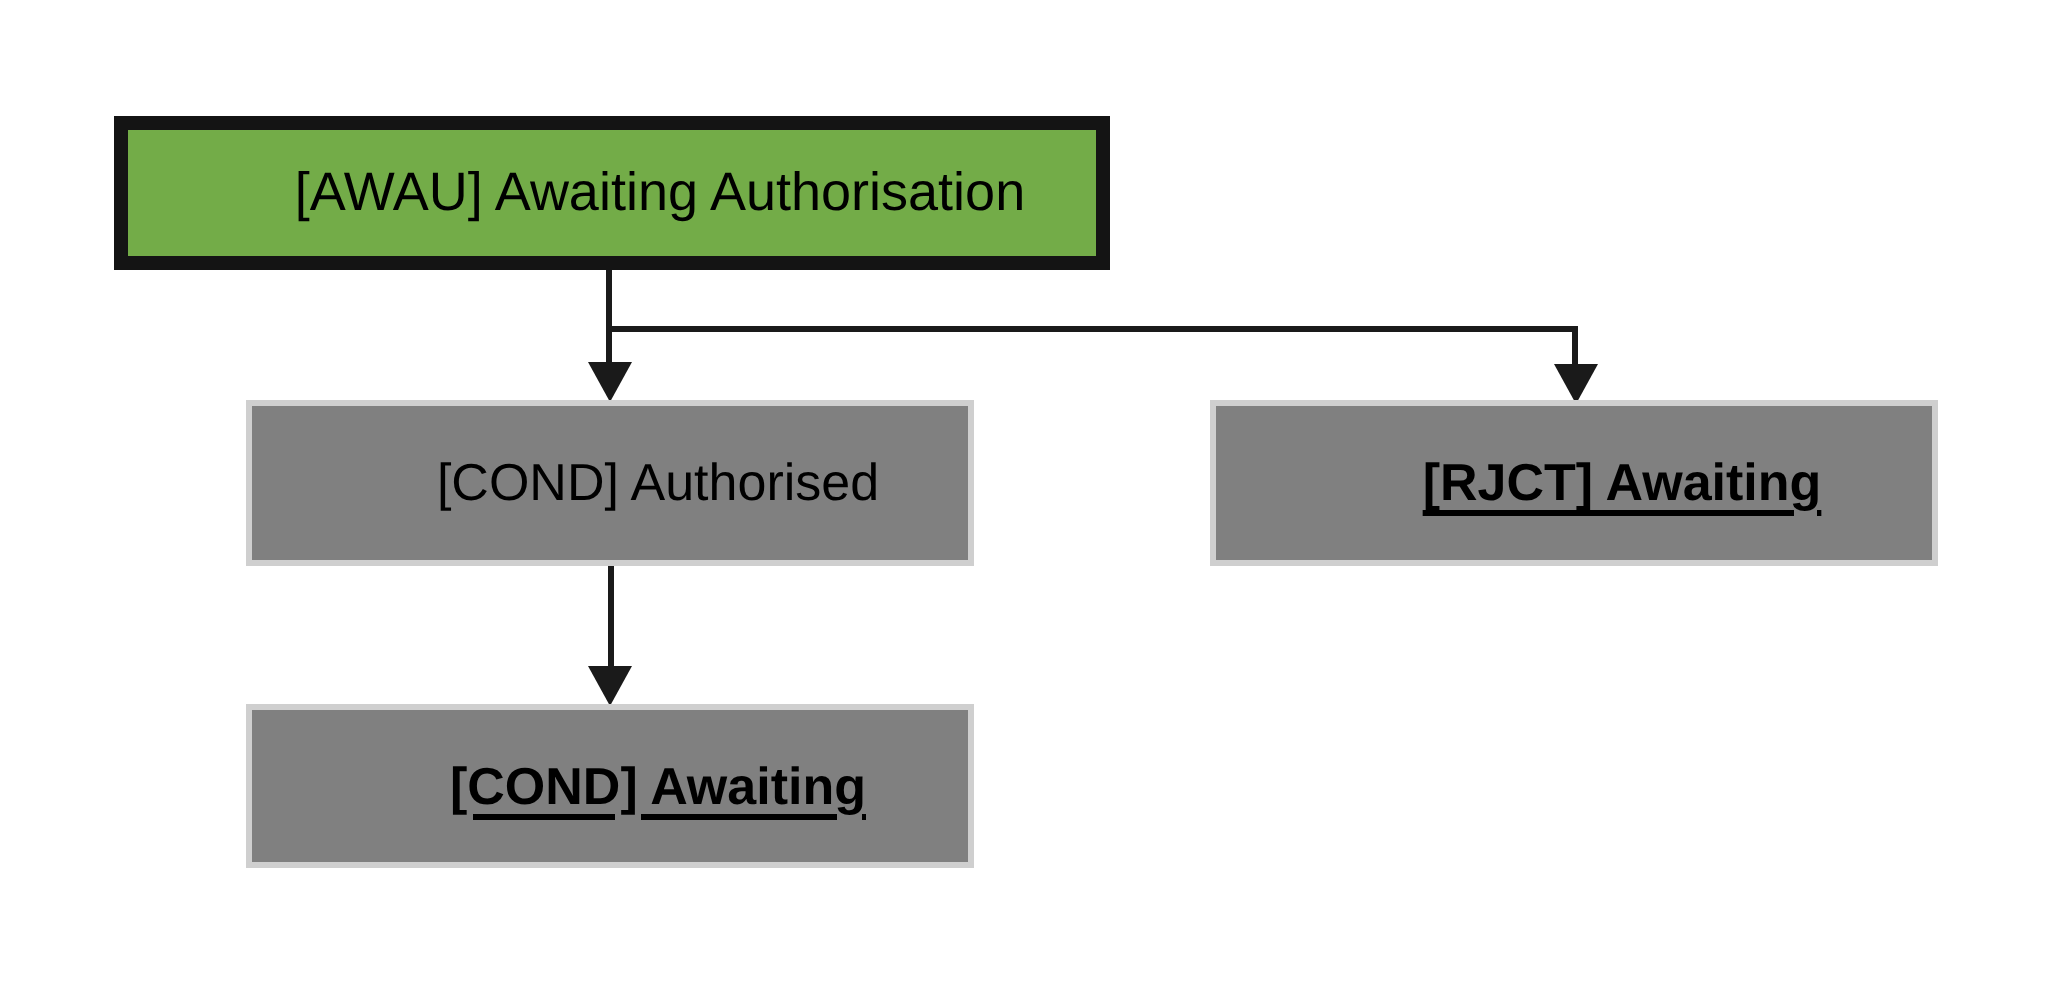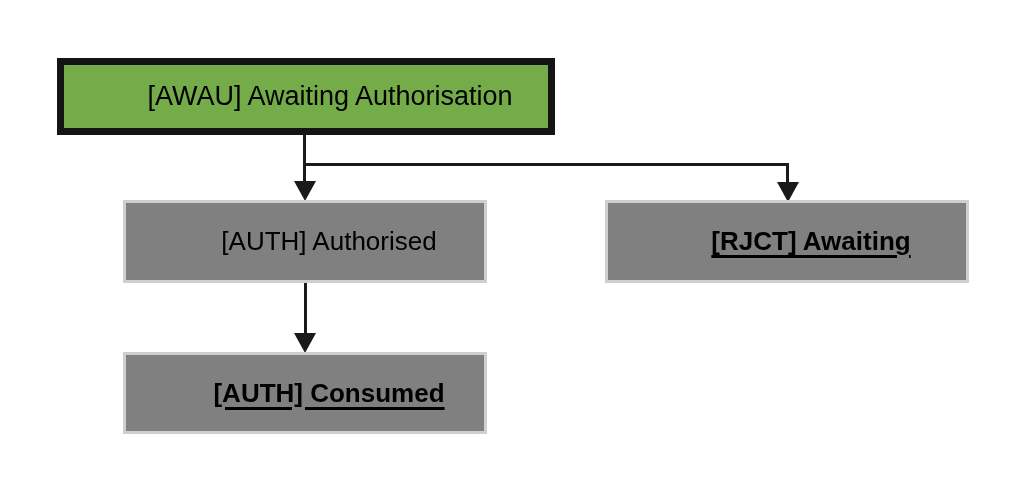--- a/index.html
+++ b/index.html
@@ -92,27 +92,27 @@
     <span>[AWAU] Awaiting Authorisation</span>
   </div>
 
   <div class="line seg-awau-stem"></div>
   <div class="line seg-branch-h"></div>
   <div class="line seg-rjct-drop"></div>
   <div class="arrowhead head-auth"></div>
   <div class="arrowhead head-rjct"></div>
 
   <div class="node node-gray node-auth">
-    <span>[AUTH] Authorised</span>
+    <span>[COND] Authorised</span>
   </div>
 
   <div class="node node-gray node-rjct">
     <span class="emphasis">[RJCT] Awaiting</span>
   </div>
 
   <div class="line seg-auth-cond"></div>
   <div class="arrowhead head-cond"></div>
 
   <div class="node node-gray node-cond">
-    <span class="emphasis">[AUTH] Consumed</span>
+    <span class="emphasis">[COND] Awaiting</span>
   </div>
 
 </div>
 
 </body></html>

